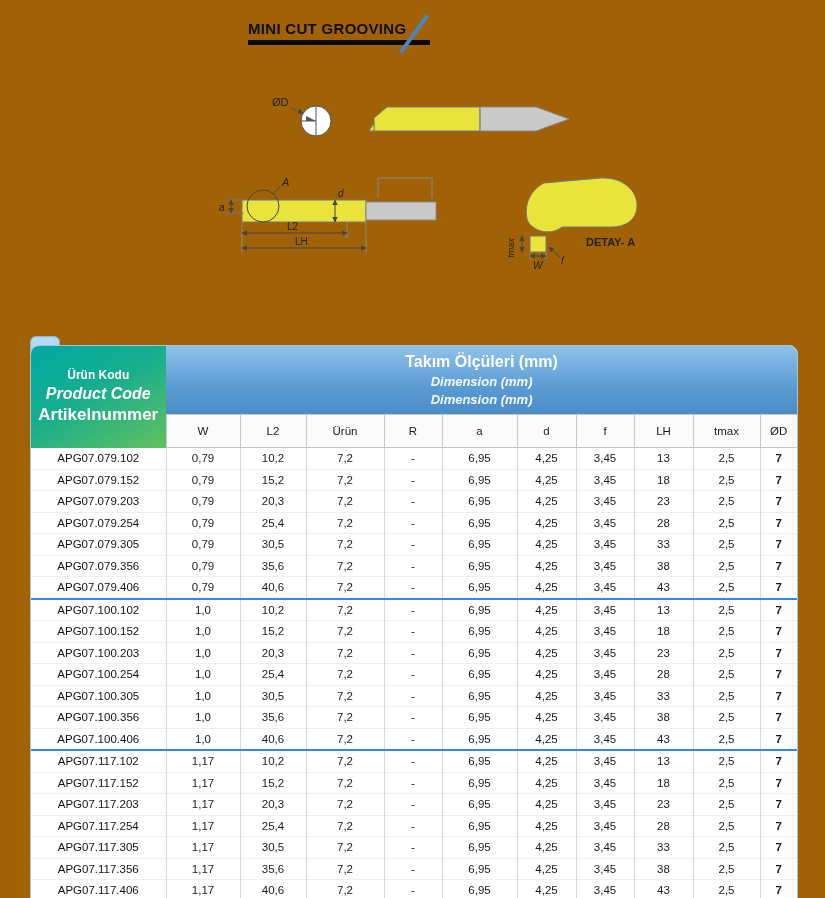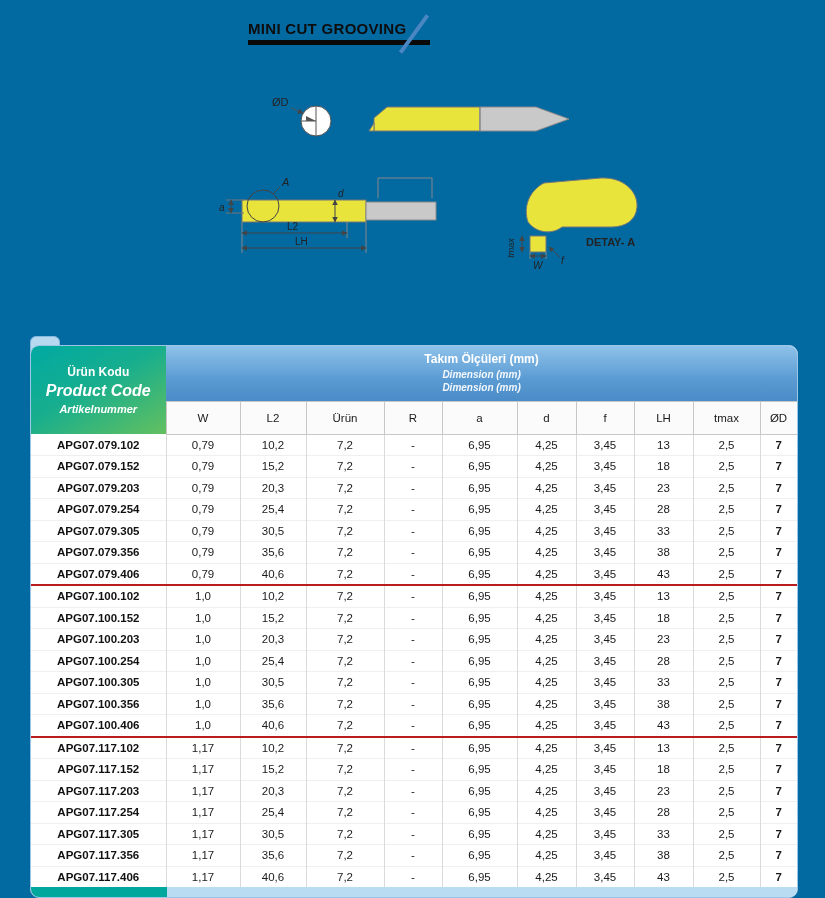--- a/index.html
+++ b/index.html
@@ -1,17 +1,17 @@
 <!DOCTYPE html>
 <html><head>
 <meta charset="utf-8">
 <style>
   html,body{margin:0;padding:0}
   body{width:825px;height:898px;background:#ffffff;font-family:"Liberation Sans",sans-serif}
-  .page{position:relative;width:825px;height:898px;background:#0369a1;overflow:hidden}
+  .page{position:relative;width:825px;height:898px;background:#a16207;overflow:hidden}
 
   
   .title-block{position:absolute;left:248px;top:20px;width:200px}
   .title-text{font-size:15px;font-weight:700;color:#0d0d0d;letter-spacing:.3px;white-space:nowrap}
   .title-bar{width:182px;height:5px;background:#0a0a0a;margin-top:3px}
   .title-slash{position:absolute;left:164px;top:-9px;width:4px;height:46px;background:#4a86c2;transform:rotate(36deg)}
 
   
   .drawings{position:absolute;left:0;top:50px}
   .drawings text{font-family:"Liberation Sans",sans-serif;fill:#222}
@@ -20,33 +20,33 @@
   .corner-tab{position:absolute;left:30px;top:336px;width:28px;height:26px;background:#b7d9f0;
               border:1px solid #86b7dd;border-radius:6px}
   .table-wrap{position:absolute;left:30px;top:345px;width:766px;border:1px solid #9dc6e6;
               border-radius:9px;overflow:hidden;background:#fff}
   table{width:100%;border-collapse:collapse;table-layout:fixed}
   th,td{margin:0}
   th.product-th{background:linear-gradient(150deg,#00a9a2 0%,#17ae8e 45%,#63c05f 100%);
                 color:#fff;vertical-align:middle;padding:4px 2px}
   .p1{font-weight:700;font-size:12px;line-height:1.35}
   .p2{font-weight:700;font-style:italic;font-size:16px;line-height:1.35}
-  .p3{font-style:italic;font-size:11px;line-height:1.35}
+  .p3{font-size:17px;line-height:1.35}
   th.dim-th{background:linear-gradient(180deg,#8ec2ea 0%,#5b9bd3 60%,#4a8cc7 100%);
             color:#fff;text-align:center;padding:5px 0 6px;vertical-align:middle}
-  .dim1{font-weight:700;font-size:12px;line-height:1.4}
-  .dim2,.dim3{font-style:italic;font-size:10px;line-height:1.35;opacity:.93}
+  .dim1{font-weight:700;font-size:16px;line-height:1.4}
+  .dim2,.dim3{font-style:italic;font-size:13px;line-height:1.35;opacity:.93}
   tr.cols th{background:#fbfbfb;border:1px solid #c6c6c6;font-weight:400;font-size:11.5px;
              color:#1a1a1a;text-align:center;height:28px;padding:2px 0}
   tbody td{text-align:center;font-size:11.5px;color:#1a1a1a;padding:3px 2px;line-height:14.5px;
            border-left:1px solid #dadada;border-top:1px solid #efefef;background:#fff;
            white-space:nowrap;overflow:hidden}
-  tbody td:first-child{border-left:none;font-weight:700;color:#111}
+  tbody td:first-child{border-left:none;font-weight:400;color:#111}
   tbody tr:first-child td{border-top:none}
-  tbody tr.group-start td{border-top:2px solid #b91c1c}
+  tbody tr.group-start td{border-top:2px solid #3b82f6}
   tbody td.od-val{font-weight:700}
   .bottom-band{display:flex;height:10px}
   .band-teal{width:136px;background:#00a79c}
   .band-blue{flex:1;background:#b9dcf3}
 </style>
 </head>
 <body>
 
 <div class="page">
 

